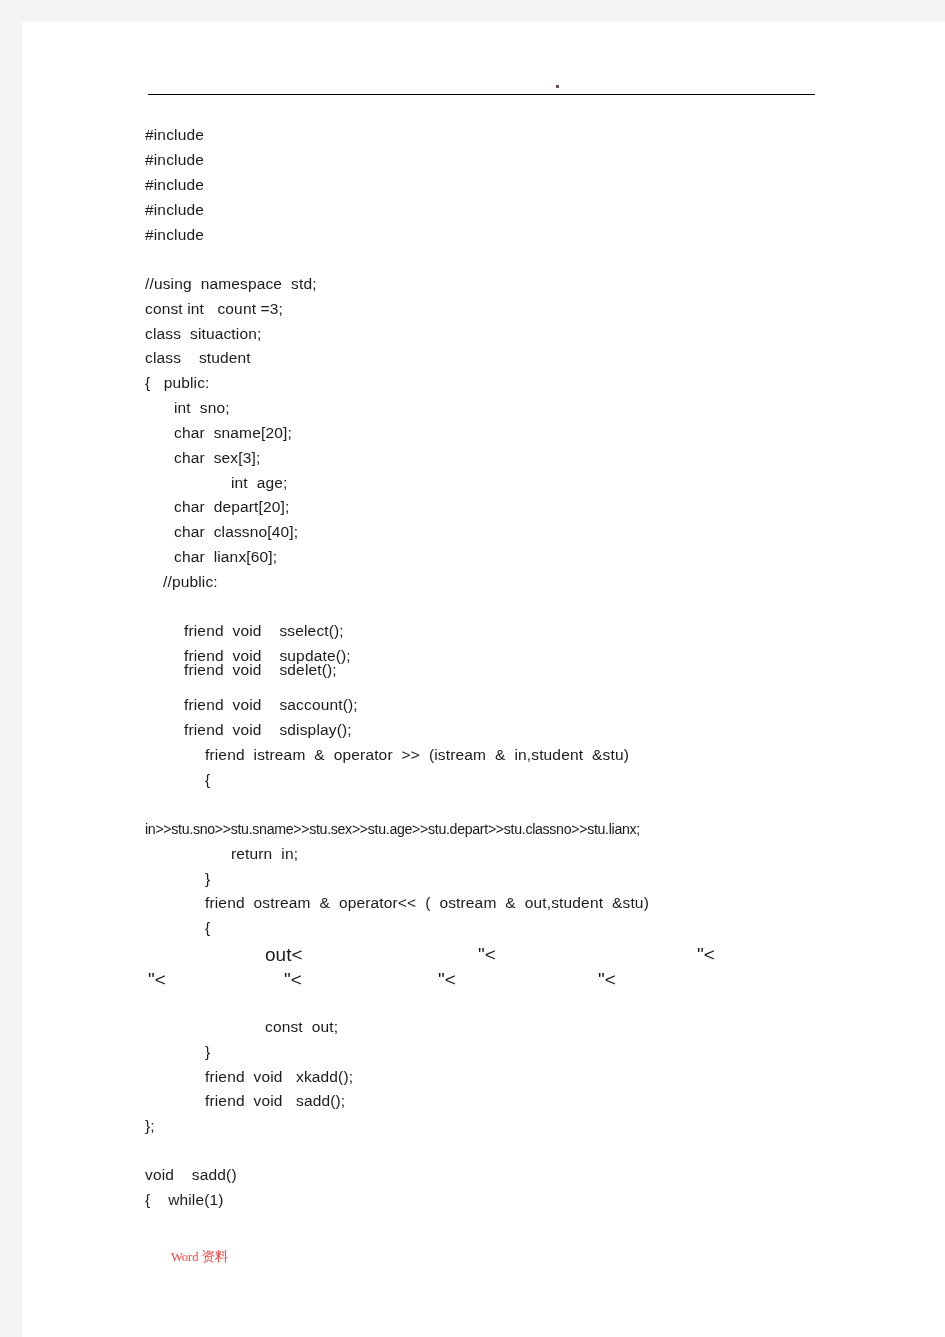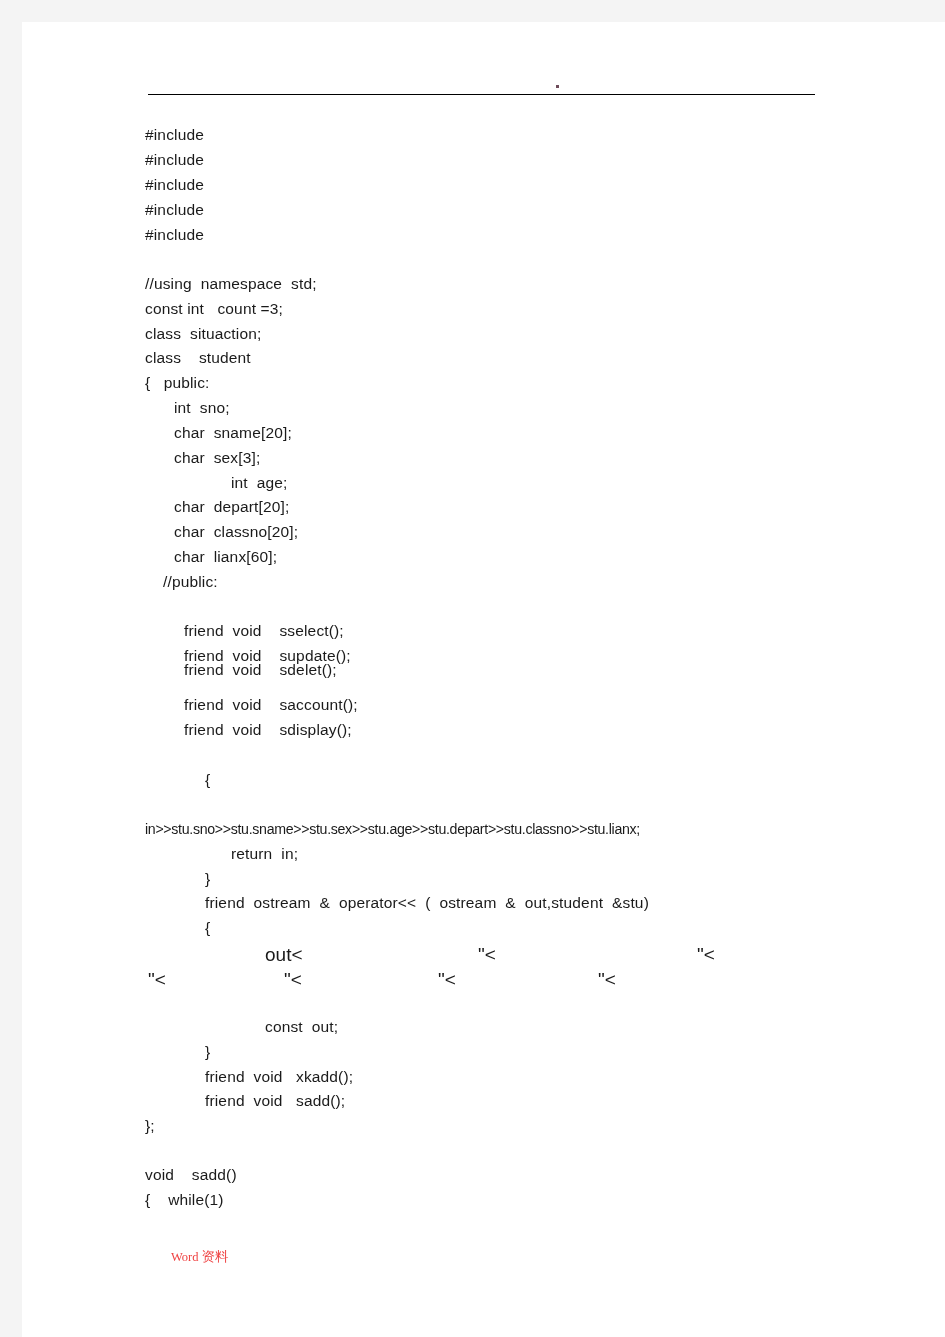--- a/index.html
+++ b/index.html
@@ -122,28 +122,29 @@
     <div class="code-line" style="left: 145px; top: 276px;">//using  namespace  std;</div>
     <div class="code-line" style="left: 145px; top: 301px;">const int   count =3;</div>
     <div class="code-line" style="left: 145px; top: 326px;">class  situaction;</div>
     <div class="code-line" style="left: 145px; top: 350px; text-align: center;">class    student</div>
     <div class="code-line" style="left: 145px; top: 375px;">{   public:</div>
     <div class="code-line" style="left: 174px; top: 400px;">int  sno;</div>
     <div class="code-line" style="left: 174px; top: 425px;">char  sname[20];</div>
     <div class="code-line" style="left: 174px; top: 450px;">char  sex[3];</div>
     <div class="code-line" style="left: 183px; top: 475px; margin-left: 48px;">int  age;</div>
     <div class="code-line" style="left: 174px; top: 499px;">char  depart[20];</div>
-    <div class="code-line" style="left: 174px; top: 524px;">char  classno[20];</div>
+    <div class="code-line" style="left: 174px; top: 524px;">char  classno[40];</div>
     <div class="code-line" style="left: 174px; top: 549px;">char  lianx[60];</div>
     <div class="code-line" style="left: 163px; top: 574px;">//public:</div>
     <div class="code-line" style="left: 184px; top: 623px;">friend  void    sselect();</div>
     <div class="code-line" style="left: 184px; top: 648px;">friend  void    supdate();</div>
     <div class="code-line" style="left: 184px; top: 662px;">friend  void    sdelet();</div>
     <div class="code-line" style="left: 184px; top: 697px;">friend  void    saccount();</div>
     <div class="code-line" style="left: 184px; top: 722px;">friend  void    sdisplay();</div>
+    <div class="code-line" style="left: 205px; top: 747px;">friend  istream  &amp;  operator  &gt;&gt;  (istream  &amp;  in,student  &amp;stu)</div>
     <div class="code-line" style="left: 205px; top: 772px;">{</div>
     <div class="code-line condensed" style="left: 145px; top: 821px;">in&gt;&gt;stu.sno&gt;&gt;stu.sname&gt;&gt;stu.sex&gt;&gt;stu.age&gt;&gt;stu.depart&gt;&gt;stu.classno&gt;&gt;stu.lianx;</div>
     <div class="code-line" style="left: 231px; top: 846px;">return  in;</div>
     <div class="code-line" style="left: 205px; top: 871px;">}</div>
     <div class="code-line" style="left: 205px; top: 895px;">friend  ostream  &amp;  operator&lt;&lt;  (  ostream  &amp;  out,student  &amp;stu)</div>
     <div class="code-line" style="left: 205px; top: 920px;">{</div>
     <div class="code-line" style="left: 265px; top: 1019px;">const  out;</div>
     <div class="code-line" style="left: 205px; top: 1044px;">}</div>
     <div class="code-line" style="left: 205px; top: 1069px;">friend  void   xkadd();</div>
     <div class="code-line" style="left: 205px; top: 1093px;">friend  void   sadd();</div>

